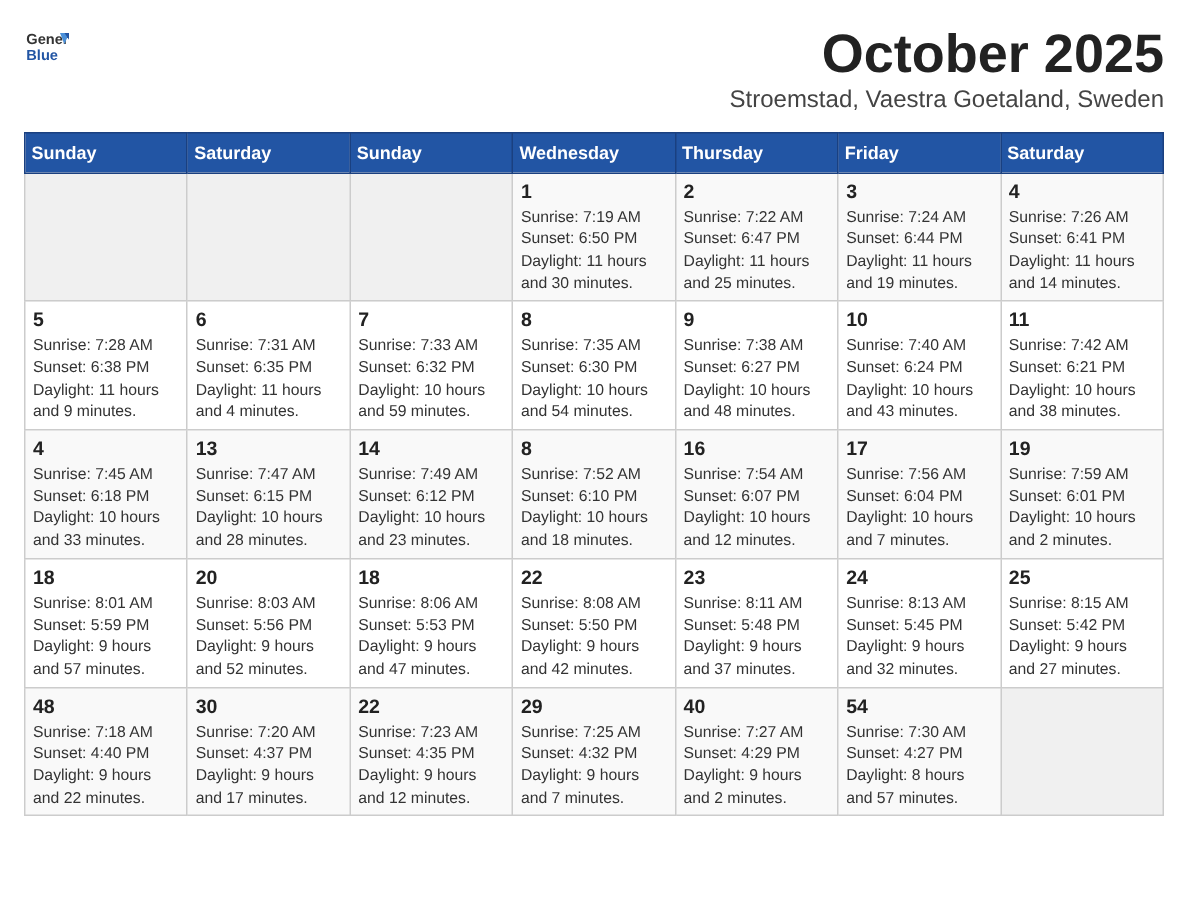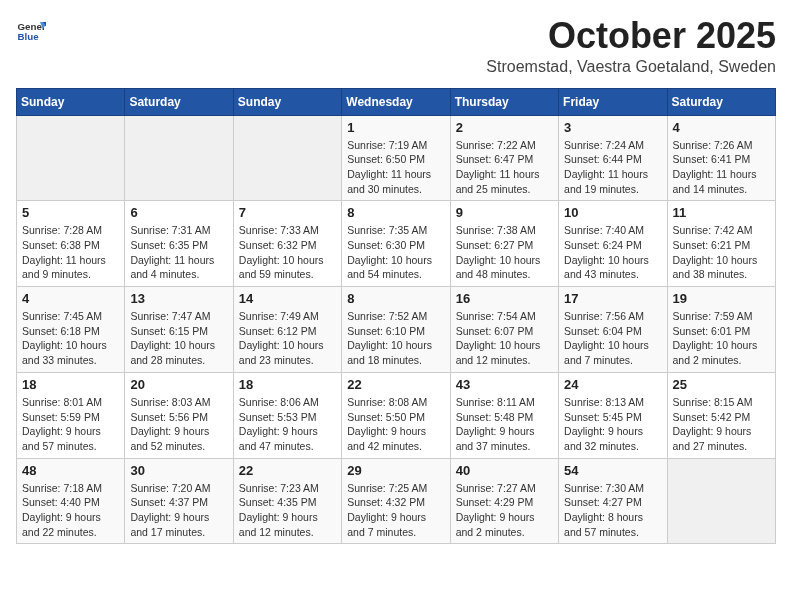--- a/index.html
+++ b/index.html
@@ -202,21 +202,21 @@
         </td>
         <td>
           <div class="day-number">18</div>
           <div class="day-info">Sunrise: 8:06 AM<br>Sunset: 5:53 PM<br>Daylight: 9 hours and 47 minutes.</div>
         </td>
         <td>
           <div class="day-number">22</div>
           <div class="day-info">Sunrise: 8:08 AM<br>Sunset: 5:50 PM<br>Daylight: 9 hours and 42 minutes.</div>
         </td>
         <td>
-          <div class="day-number">43</div>
+          <div class="day-number">23</div>
           <div class="day-info">Sunrise: 8:11 AM<br>Sunset: 5:48 PM<br>Daylight: 9 hours and 37 minutes.</div>
         </td>
         <td>
           <div class="day-number">24</div>
           <div class="day-info">Sunrise: 8:13 AM<br>Sunset: 5:45 PM<br>Daylight: 9 hours and 32 minutes.</div>
         </td>
         <td>
           <div class="day-number">25</div>
           <div class="day-info">Sunrise: 8:15 AM<br>Sunset: 5:42 PM<br>Daylight: 9 hours and 27 minutes.</div>
         </td>

